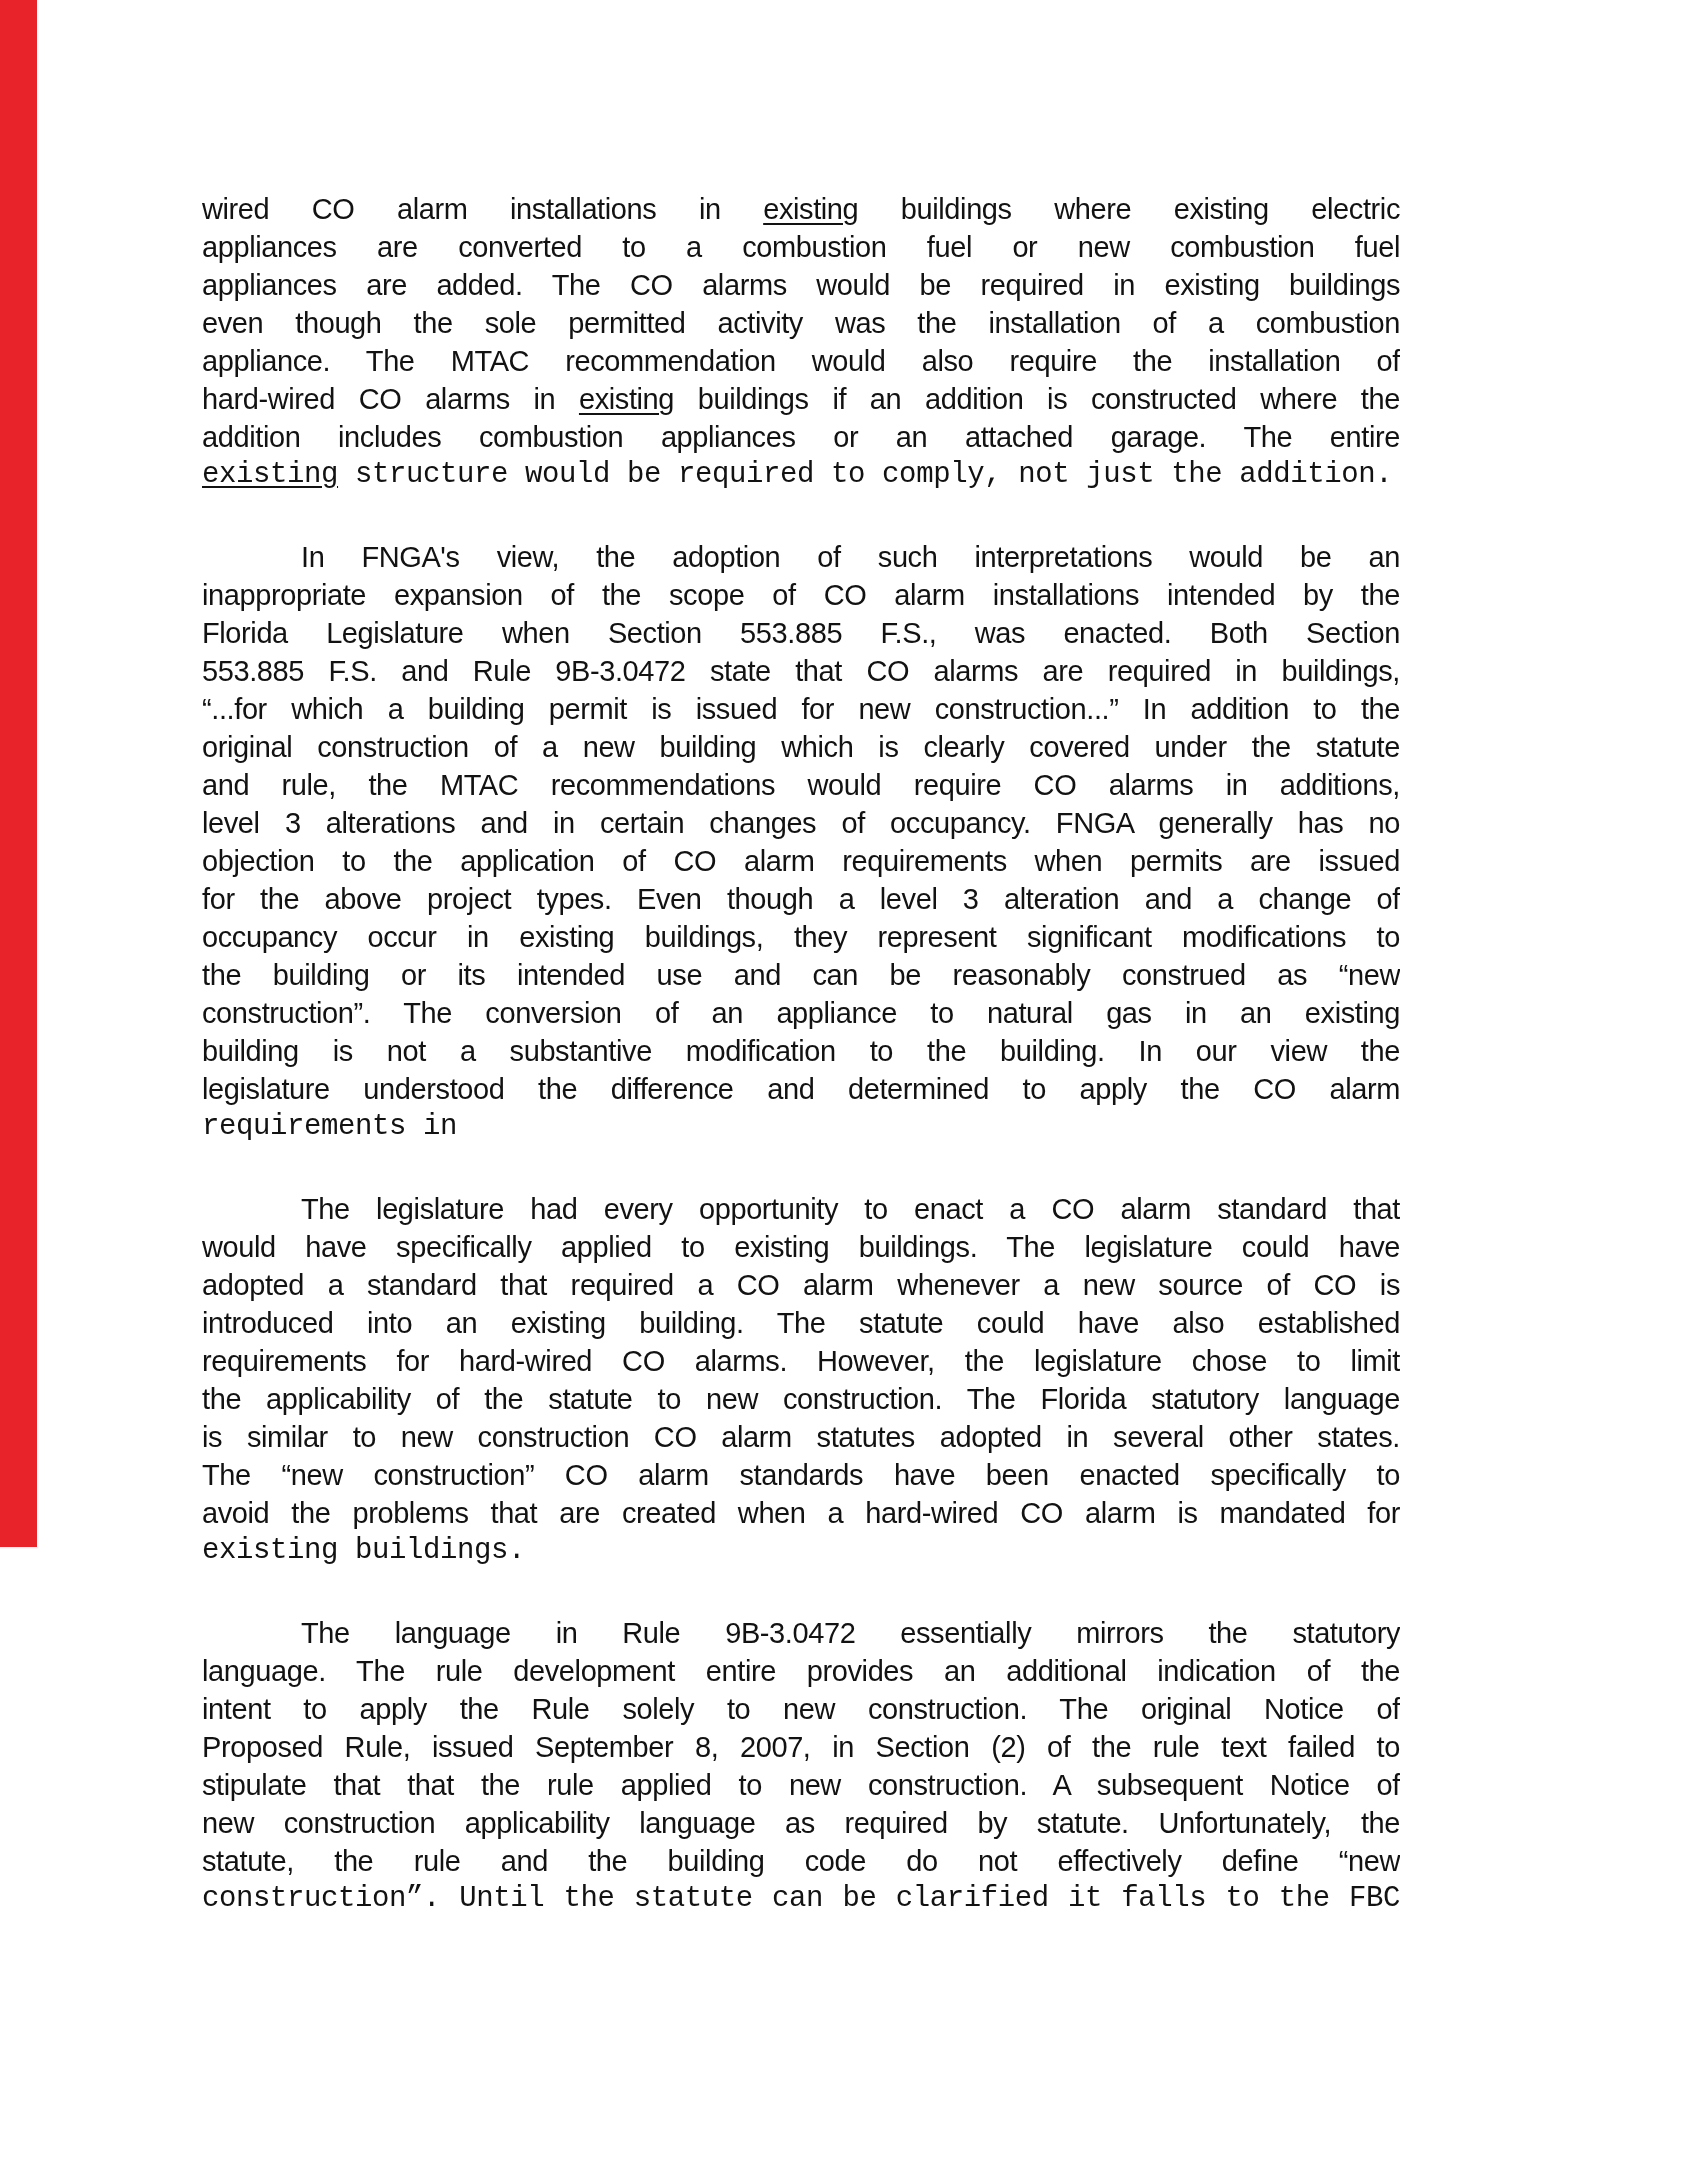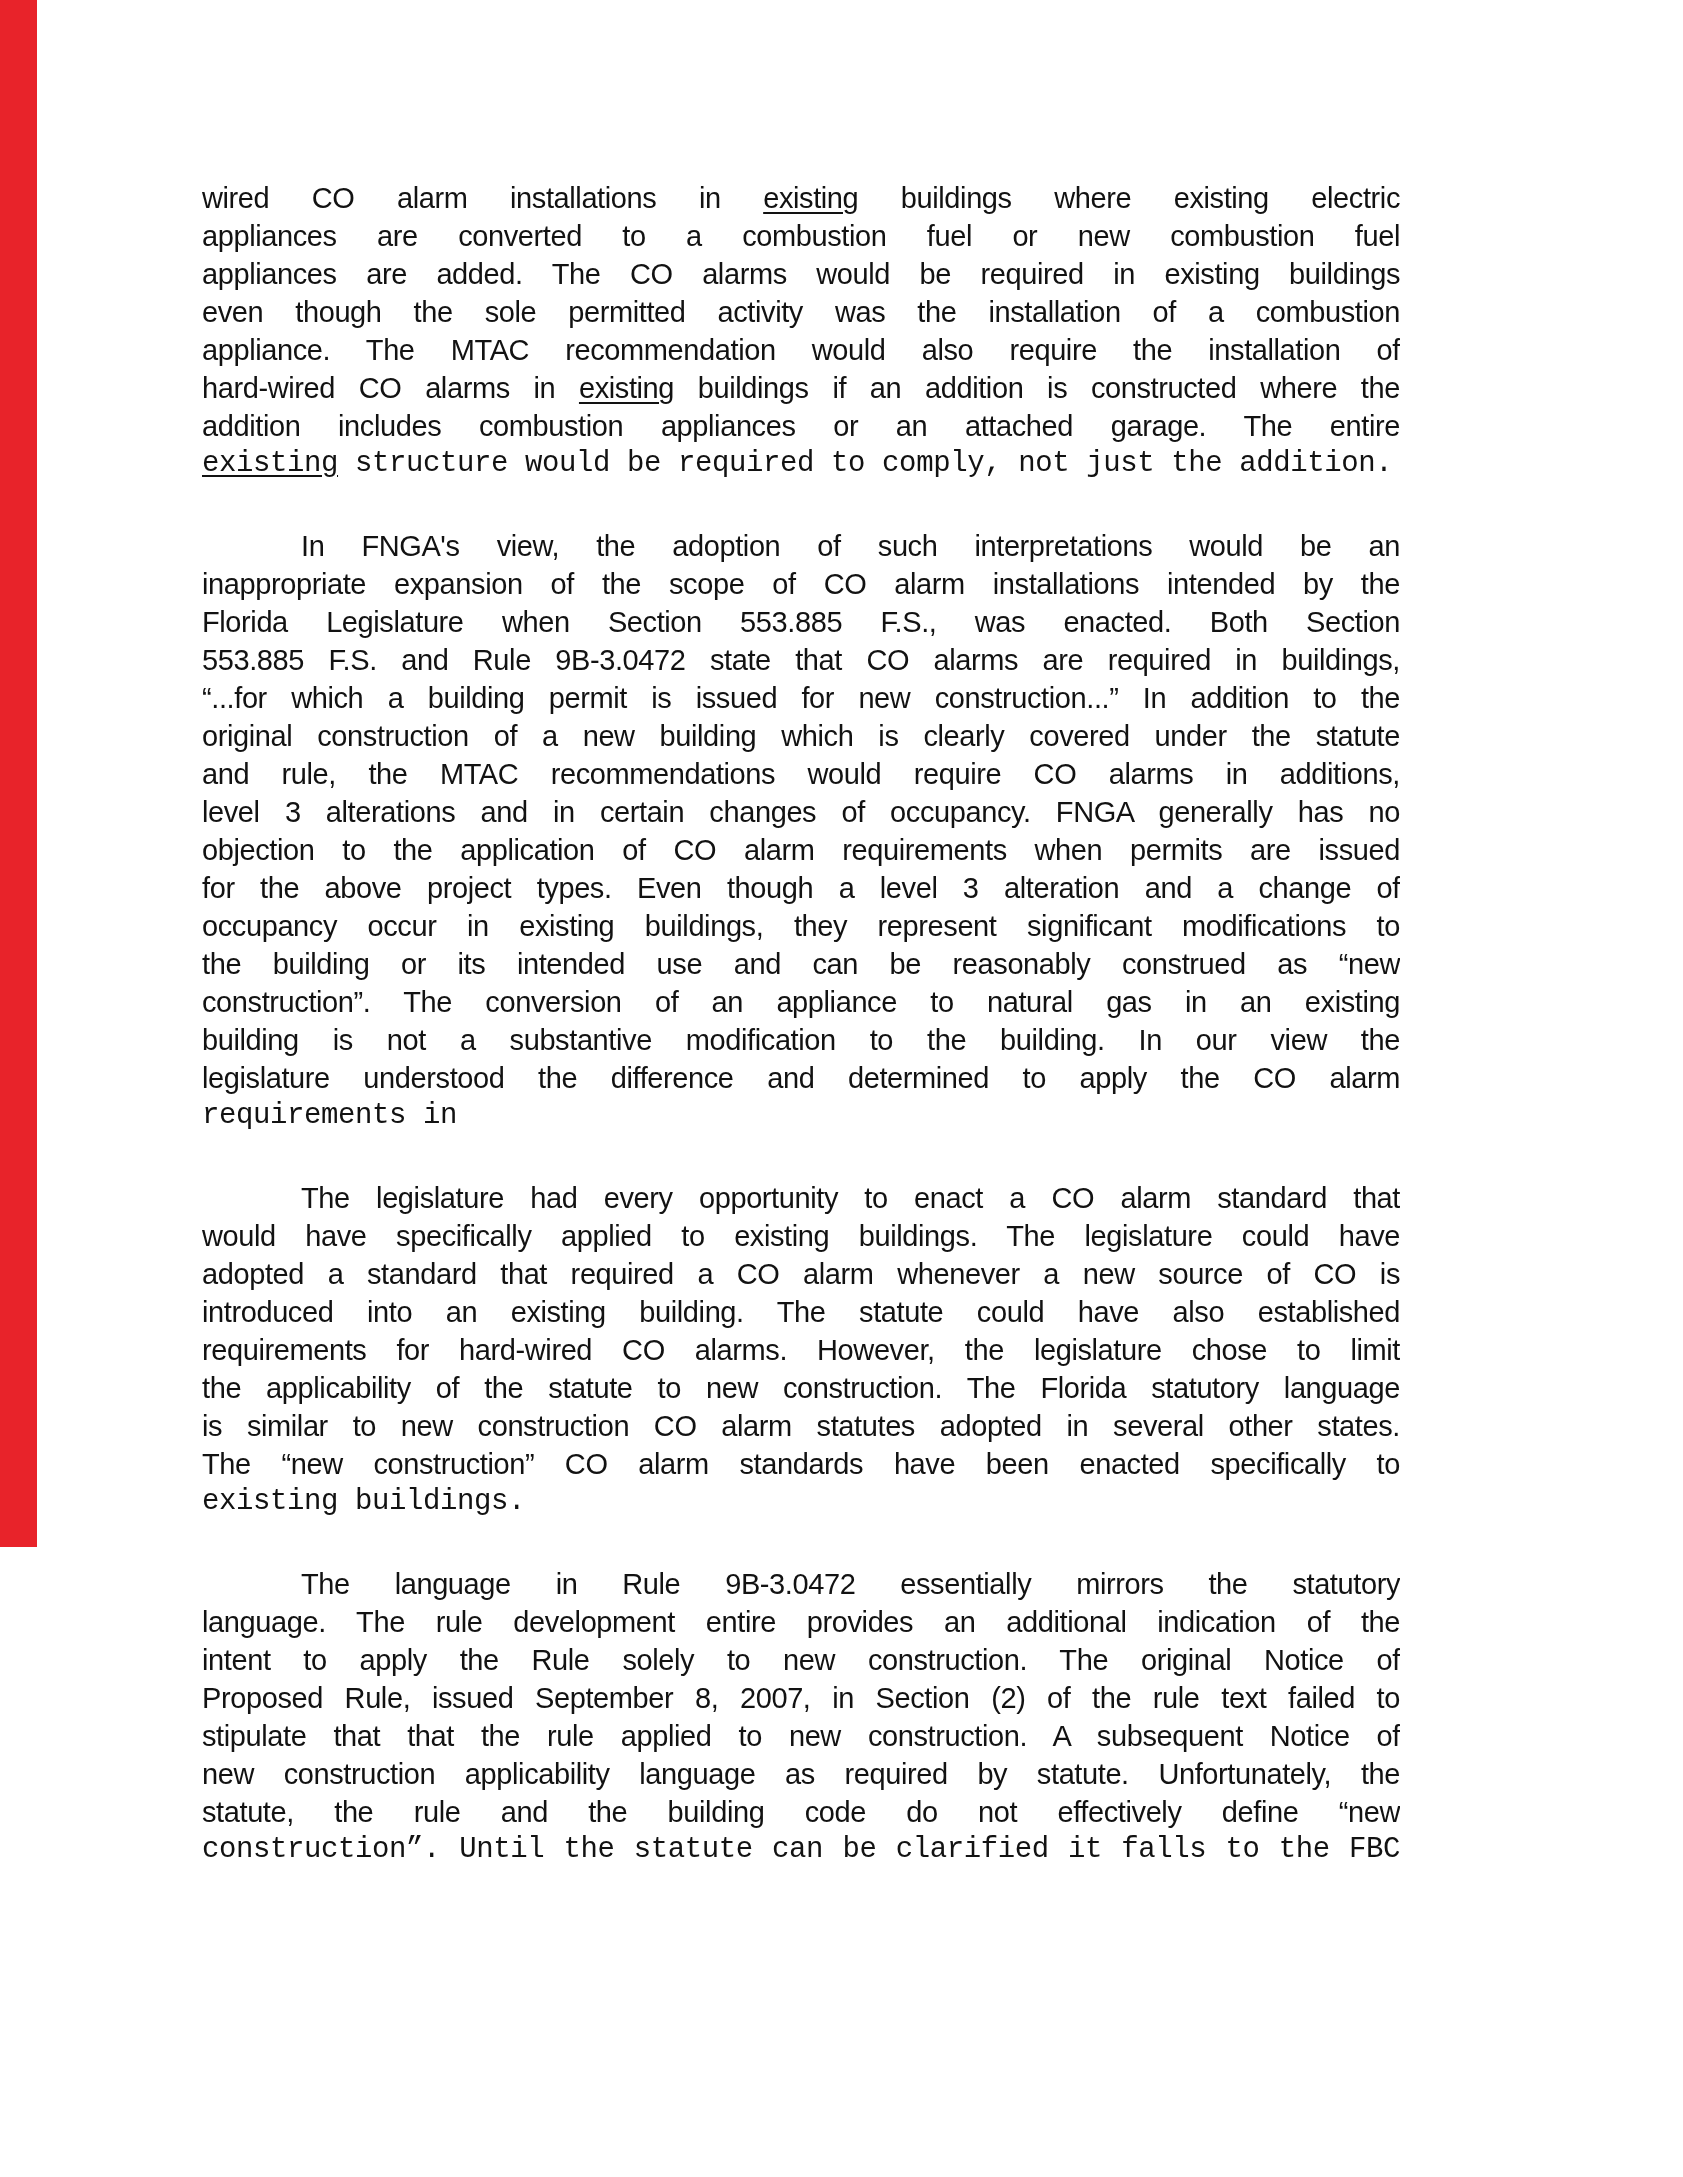--- a/index.html
+++ b/index.html
@@ -14,21 +14,21 @@
     position: absolute; inset: 0;
     background: #ffffff;
   }
   .scan-stripe {
     position: absolute;
     left: 0; top: 0;
     width: 37px; height: 1547px;
   }
   .doc-body {
     position: absolute;
-    left: 202px; top: 179px;
+    left: 202px; top: 190px;
     width: 1198px;
     font-size: 29px;
     line-height: 38px;
     letter-spacing: -0.4px;
     color: #121212;
   }
   .para { margin: 0 0 44px 0; }
   .para:last-child { margin-bottom: 0; }
   .line {
     height: 38px;
@@ -76,20 +76,21 @@
       </div>
       <div class="para">
         <div class="line indent"><span>The legislature had every opportunity to enact a CO alarm standard that</span></div>
         <div class="line"><span>would have specifically applied to existing buildings. The legislature could have</span></div>
         <div class="line"><span>adopted a standard that required a CO alarm whenever a new source of CO is</span></div>
         <div class="line"><span>introduced into an existing building. The statute could have also established</span></div>
         <div class="line"><span>requirements for hard-wired CO alarms. However, the legislature chose to limit</span></div>
         <div class="line"><span>the applicability of the statute to new construction. The Florida statutory language</span></div>
         <div class="line"><span>is similar to new construction CO alarm statutes adopted in several other states.</span></div>
         <div class="line"><span>The “new construction” CO alarm standards have been enacted specifically to</span></div>
+        <div class="line"><span>avoid the problems that are created when a hard-wired CO alarm is mandated for</span></div>
         <div class="line last"><span>existing buildings.</span></div>
       </div>
       <div class="para">
         <div class="line indent"><span>The language in Rule 9B-3.0472 essentially mirrors the statutory</span></div>
         <div class="line"><span>language. The rule development entire provides an additional indication of the</span></div>
         <div class="line"><span>intent to apply the Rule solely to new construction. The original Notice of</span></div>
         <div class="line"><span>Proposed Rule, issued September 8, 2007, in Section (2) of the rule text failed to</span></div>
         <div class="line"><span>stipulate that that the rule applied to new construction. A subsequent Notice of</span></div>
         <div class="line"><span>new construction applicability language as required by statute. Unfortunately, the</span></div>
         <div class="line"><span>statute, the rule and the building code do not effectively define “new</span></div>

